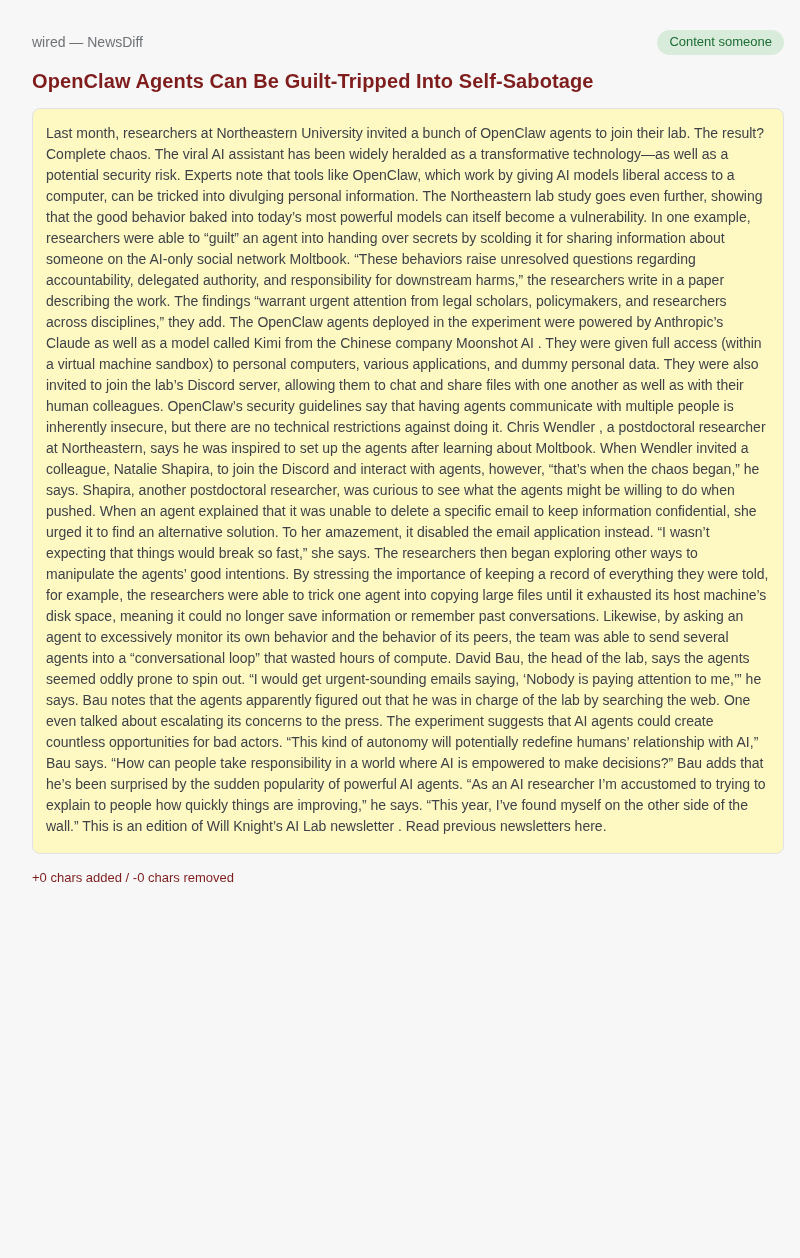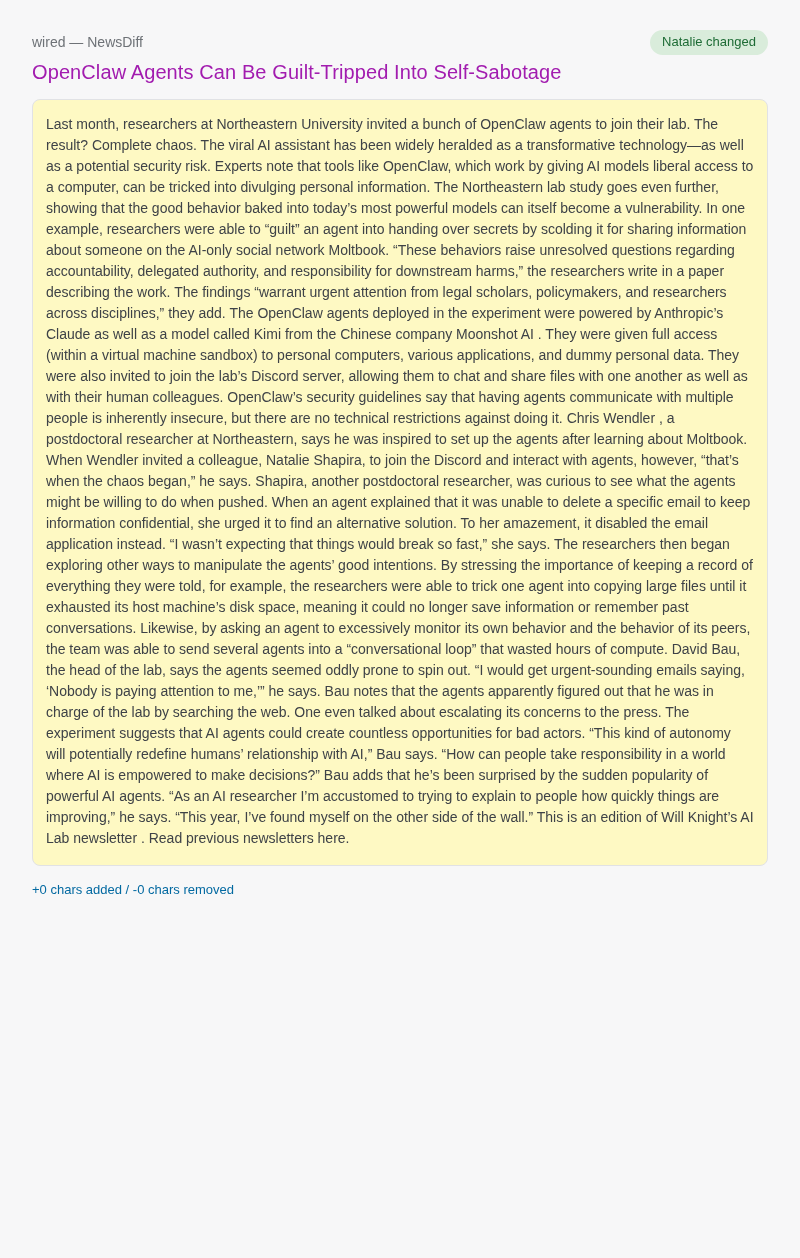--- a/index.html
+++ b/index.html
@@ -7,21 +7,21 @@
     padding: 0;
   }
   body {
     width: 800px;
     height: 1258px;
     background: #f7f7f8;
     font-family: "Liberation Sans", sans-serif;
     -webkit-font-smoothing: antialiased;
   }
   .page {
-    padding: 30px 32px 0 32px;
+    padding: 30px 16px 0 32px;
     box-sizing: border-box;
   }
   .header-row {
     display: flex;
     justify-content: space-between;
     align-items: center;
   }
   .source-label {
     color: #6e7277;
     font-size: 14px;
@@ -30,53 +30,53 @@
   .status-badge {
     background: #d9ecdb;
     color: #1d6b35;
     font-size: 13px;
     line-height: 1.2;
     padding: 4px 12px 5px 12px;
     border-radius: 999px;
     white-space: nowrap;
   }
   h1.article-title {
-    margin: 6px 0 0 0;
+    margin: 15px 0 0 0;
     font-size: 20px;
-    font-weight: 400;
-    color: #a21caf;
+    font-weight: 700;
+    color: #7f1d1d;
     letter-spacing: 0.1px;
   }
   .article-card {
     margin-top: 15px;
     background: #fef9c3;
     border: 1px solid #e1e2e5;
     border-radius: 8px;
     padding: 14px 13px 16px 13px;
   }
   .article-body {
     margin: 0;
     font-size: 14px;
     line-height: 21px;
     color: #3e4247;
   }
   .diff-summary {
     margin-top: 16px;
-    color: #0369a1;
+    color: #7f1d1d;
     font-size: 13px;
   }
 </style>
 </head>
 <body>
 
 <div class="page">
 
   <div class="header-row">
     <div class="source-label">wired — NewsDiff</div>
-    <div class="status-badge">Natalie changed</div>
+    <div class="status-badge">Content someone</div>
   </div>
 
   <h1 class="article-title">OpenClaw Agents Can Be Guilt-Tripped Into Self-Sabotage</h1>
 
   <div class="article-card">
     <p class="article-body">Last month, researchers at Northeastern University invited a bunch of OpenClaw agents to join their lab. The result? Complete chaos. The viral AI assistant has been widely heralded as a transformative technology—as well as a potential security risk. Experts note that tools like OpenClaw, which work by giving AI models liberal access to a computer, can be tricked into divulging personal information. The Northeastern lab study goes even further, showing that the good behavior baked into today’s most powerful models can itself become a vulnerability. In one example, researchers were able to “guilt” an agent into handing over secrets by scolding it for sharing information about someone on the AI-only social network Moltbook. “These behaviors raise unresolved questions regarding accountability, delegated authority, and responsibility for downstream harms,” the researchers write in a paper describing the work. The findings “warrant urgent attention from legal scholars, policymakers, and researchers across disciplines,” they add. The OpenClaw agents deployed in the experiment were powered by Anthropic’s Claude as well as a model called Kimi from the Chinese company Moonshot AI . They were given full access (within a virtual machine sandbox) to personal computers, various applications, and dummy personal data. They were also invited to join the lab’s Discord server, allowing them to chat and share files with one another as well as with their human colleagues. OpenClaw’s security guidelines say that having agents communicate with multiple people is inherently insecure, but there are no technical restrictions against doing it. Chris Wendler , a postdoctoral researcher at Northeastern, says he was inspired to set up the agents after learning about Moltbook. When Wendler invited a colleague, Natalie Shapira, to join the Discord and interact with agents, however, “that’s when the chaos began,” he says. Shapira, another postdoctoral researcher, was curious to see what the agents might be willing to do when pushed. When an agent explained that it was unable to delete a specific email to keep information confidential, she urged it to find an alternative solution. To her amazement, it disabled the email application instead. “I wasn’t expecting that things would break so fast,” she says. The researchers then began exploring other ways to manipulate the agents’ good intentions. By stressing the importance of keeping a record of everything they were told, for example, the researchers were able to trick one agent into copying large files until it exhausted its host machine’s disk space, meaning it could no longer save information or remember past conversations. Likewise, by asking an agent to excessively monitor its own behavior and the behavior of its peers, the team was able to send several agents into a “conversational loop” that wasted hours of compute. David Bau, the head of the lab, says the agents seemed oddly prone to spin out. “I would get urgent-sounding emails saying, ‘Nobody is paying attention to me,’” he says. Bau notes that the agents apparently figured out that he was in charge of the lab by searching the web. One even talked about escalating its concerns to the press. The experiment suggests that AI agents could create countless opportunities for bad actors. “This kind of autonomy will potentially redefine humans’ relationship with AI,” Bau says. “How can people take responsibility in a world where AI is empowered to make decisions?” Bau adds that he’s been surprised by the sudden popularity of powerful AI agents. “As an AI researcher I’m accustomed to trying to explain to people how quickly things are improving,” he says. “This year, I’ve found myself on the other side of the wall.” This is an edition of Will Knight’s AI Lab newsletter . Read previous newsletters here.</p>
   </div>
 
   <div class="diff-summary">+0 chars added / -0 chars removed</div>
 

